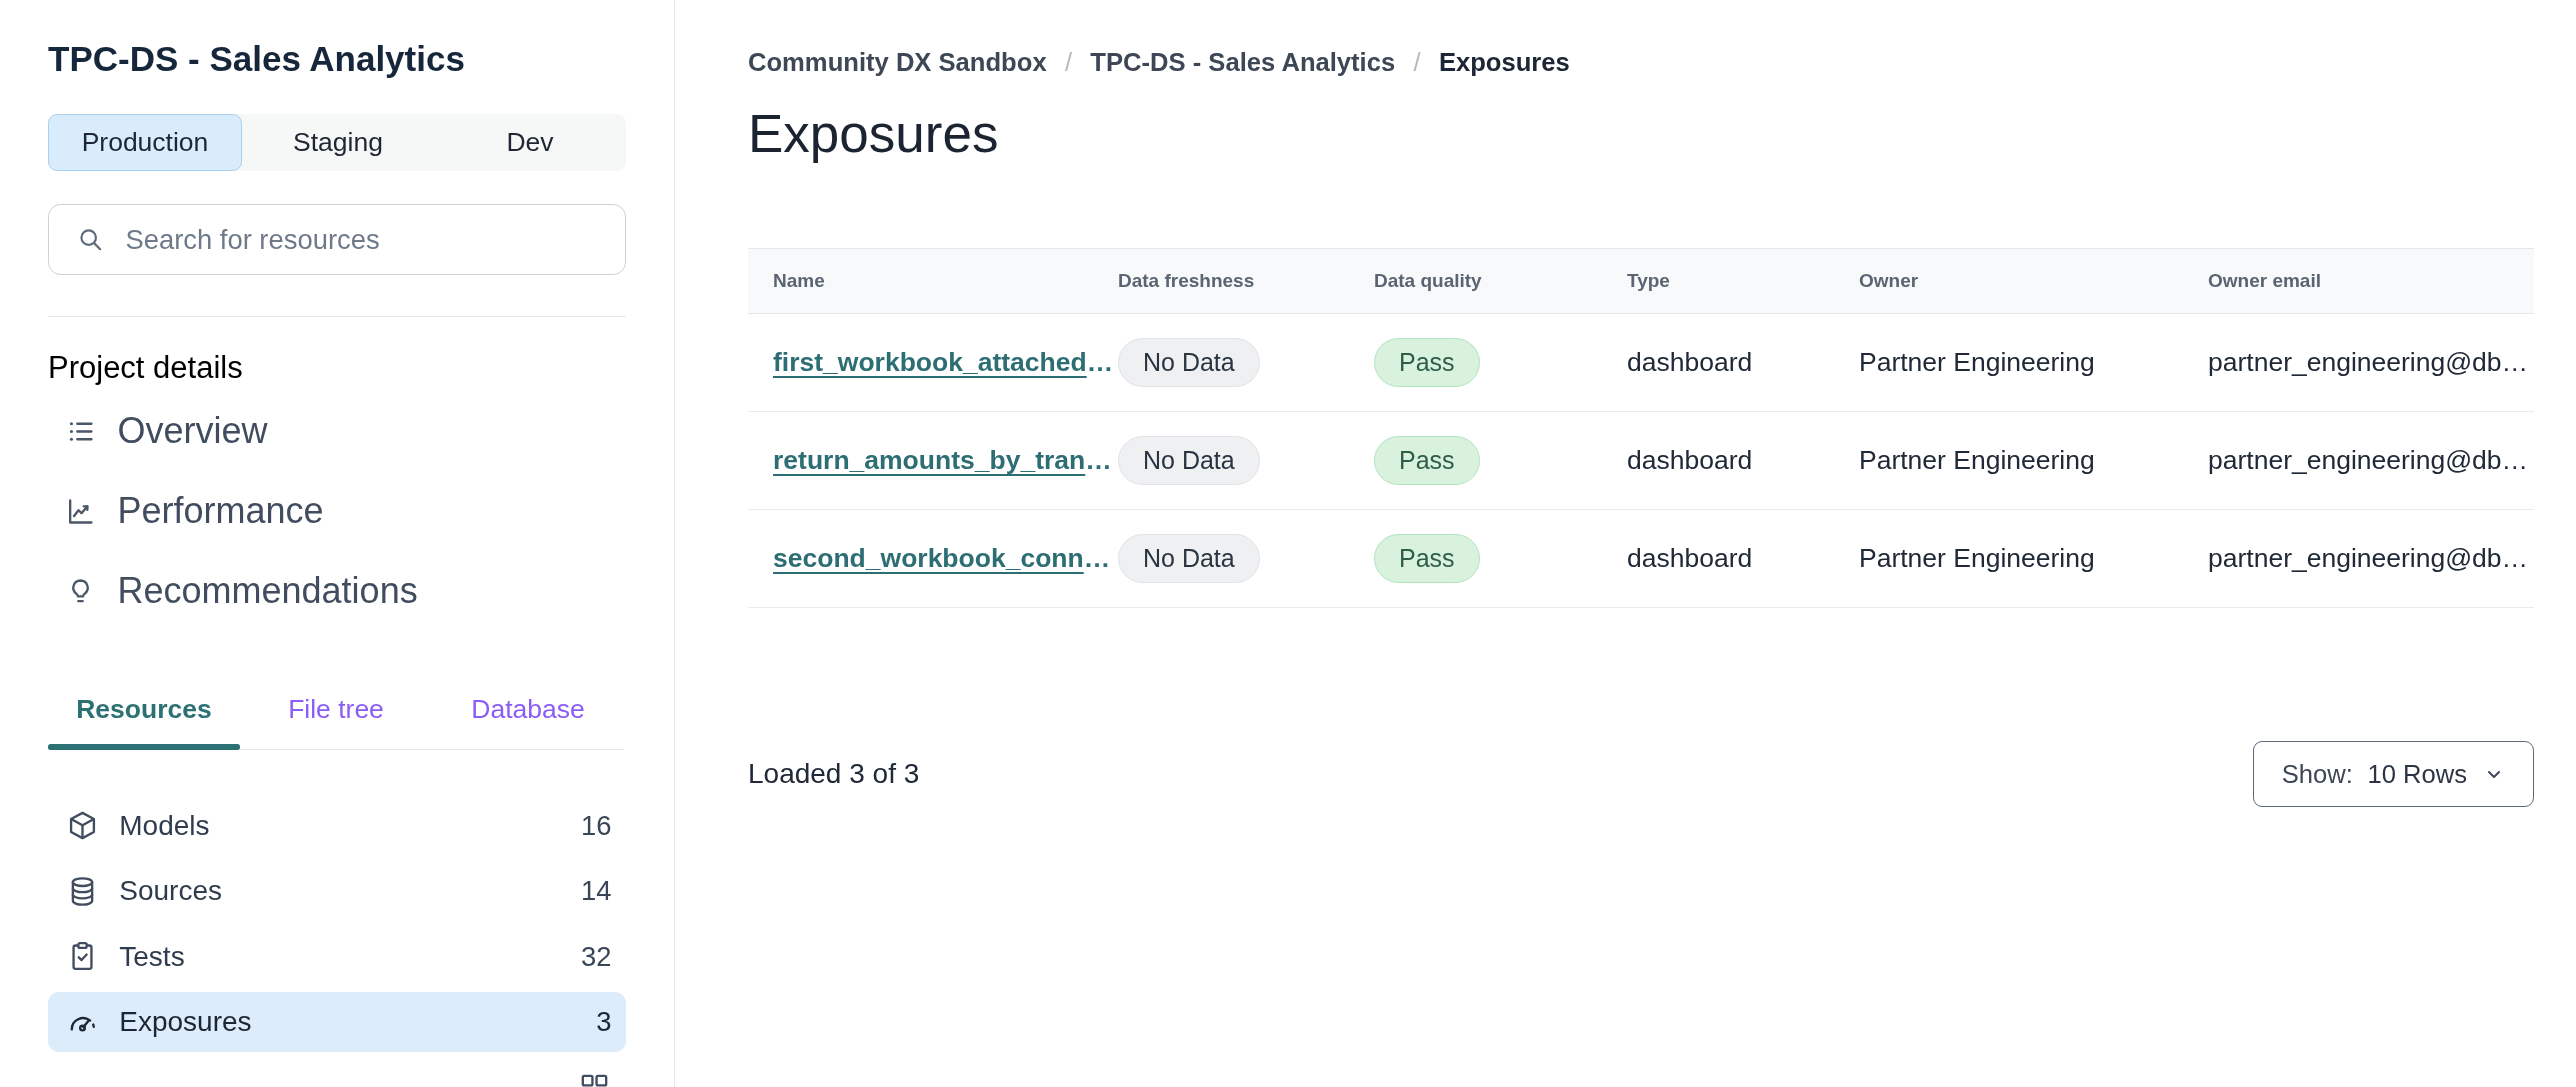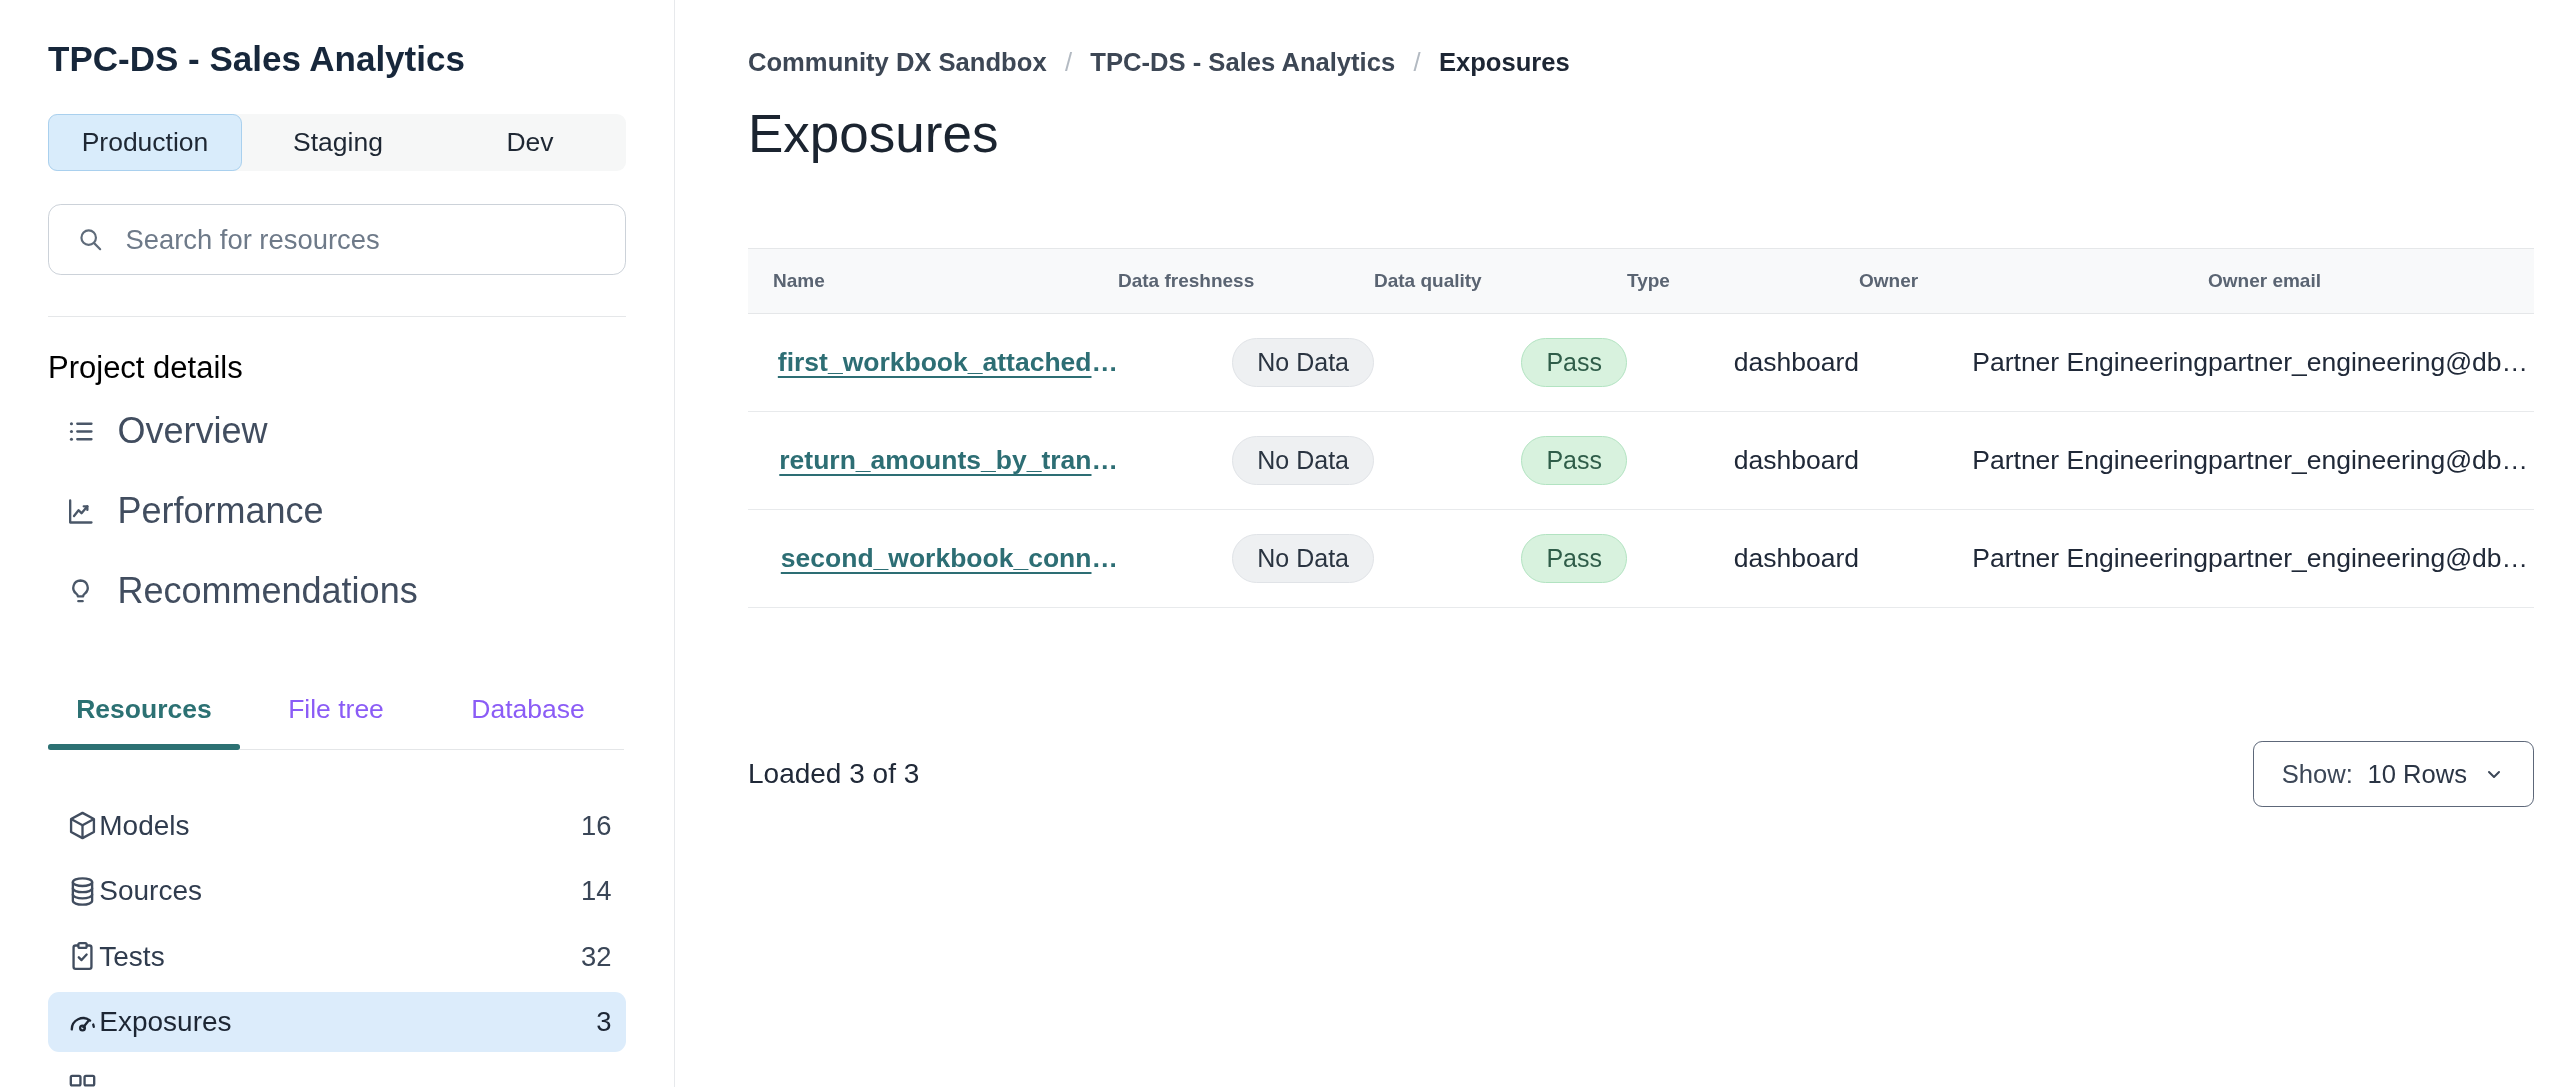--- a/index.html
+++ b/index.html
@@ -35,21 +35,21 @@
 
   .resource-tabs { margin-top:46px; display:flex; border-bottom:1.8px solid #e4e6e8; width:576px; }
   .res-tab { width:192px; text-align:center; font-size:26.5px; color:#8b5cf6; padding:16.5px 0 24px 0;
              position:relative; cursor:pointer; }
   .res-tab.active { color:#2c7173; font-weight:700; }
   .res-tab.active::after { content:""; position:absolute; left:0; right:0; bottom:-1.8px; height:6.4px;
                            background:#2c7173; border-radius:2.7px; }
 
   .resource-list { margin-top:46px; }
   .res-item { height:60px; border-radius:11px; display:flex; align-items:center;
-              padding:0 14.6px 0 18.3px; margin-bottom:5.5px; cursor:pointer; }
+              padding:0 14.6px 0 18.3px; gap:20px; margin-bottom:5.5px; cursor:pointer;justify-content:flex-end; }
   .res-item .lbl { font-size:28px; color:#303c4e; }
   .res-item .count { margin-left:auto; font-size:27.4px; color:#3a4657; }
   .res-item.active { background:#dcecfb; }
   .res-item.active .lbl { color:#1d2634; font-weight:500; }
   .res-item.active .count { color:#1d2634; }
 
   
   .main { flex:1; padding:0 42px 0 73px; overflow:hidden; }
   .breadcrumb { margin-top:46px; display:flex; align-items:center; gap:18.3px;
                 font-size:25.6px; line-height:33px; }
@@ -58,21 +58,21 @@
   .crumb-sep { color:#b3bac2; font-weight:400; }
 
   .page-title { margin-top:22px; font-size:53px; line-height:66px; font-weight:400; color:#1b2430; }
 
   .table { margin-top:81px; }
   .trow { display:grid; grid-template-columns:345px 256px 253px 232px 349px minmax(0,1fr);
           align-items:center; padding-left:25px; }
   .thead { height:66px; background:#f8f9fa; border-top:1.8px solid #e5e7e9; border-bottom:1.8px solid #e5e7e9; }
   .thead .th { font-size:19px; font-weight:700; color:#5a6472; }
   .tbody .trow { height:98px; border-bottom:1.8px solid #e8eaec; }
-  .cell { font-size:26.5px; color:#202938; white-space:nowrap; overflow:hidden; text-overflow:ellipsis;text-align:right; }
+  .cell { font-size:26.5px; color:#202938; white-space:nowrap; overflow:hidden; text-overflow:ellipsis; }
   .name-link { color:#2d6e74; font-weight:700; font-size:26.5px; cursor:pointer; white-space:nowrap; }
   .name-link .txt { text-decoration:underline; text-decoration-thickness:2.3px; text-underline-offset:4.6px; }
   .pill { display:inline-flex; align-items:center; height:49px; padding:0 24px; border-radius:25.6px;
           font-size:25px; }
   .pill-nodata { background:#eef0f2; border:1.8px solid #e0e3e7; color:#2a3441; }
   .pill-pass { background:#d8f2de; border:1.8px solid #b2e3c1; color:#2f5d49; font-weight:500; }
 
   .table-footer { margin-top:133px; display:flex; align-items:center; justify-content:space-between; }
   .loaded-text { font-size:28px; color:#202938; }
   .show-button { height:66px; display:inline-flex; align-items:center; gap:14.6px; padding:0 27.4px;

